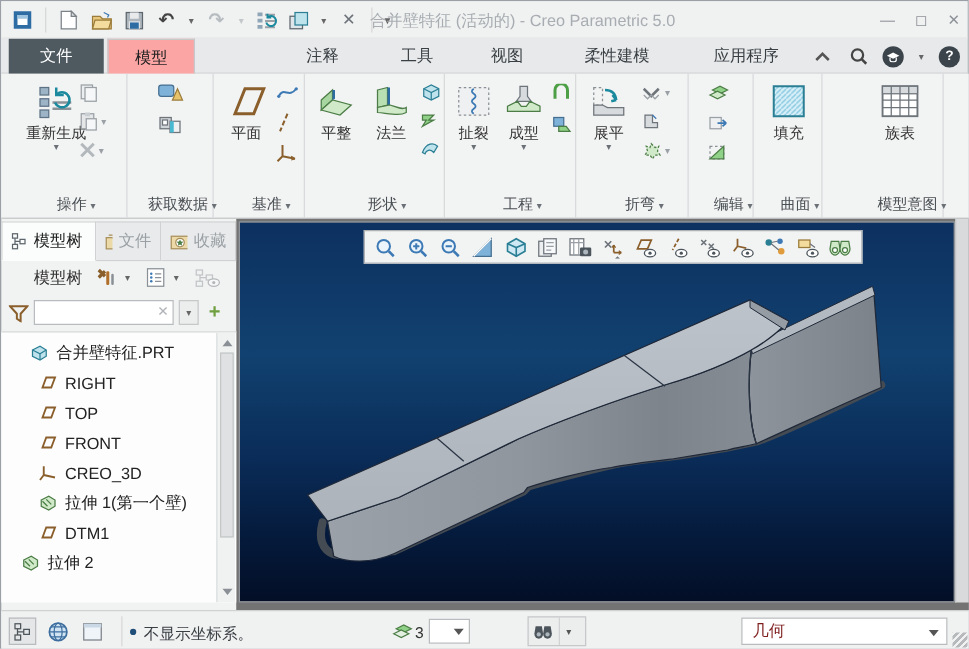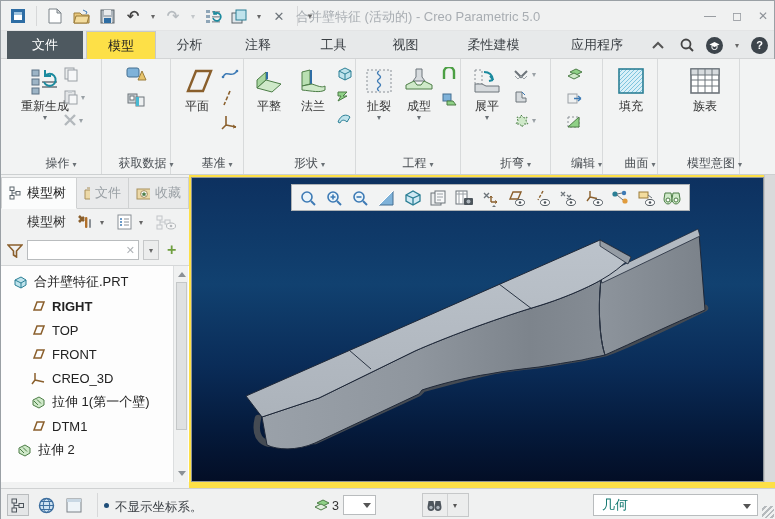--- a/index.html
+++ b/index.html
@@ -18,42 +18,42 @@
   .title-text { position:absolute; left:295px; top:7px; color:#a8adb2; font-size:13px; white-space:nowrap; }
   .wctrl { position:absolute; right:6px; top:8px; display:flex; gap:16px; color:#8d9298; font-size:12px; }
   .wctrl span { cursor:default; }
 
   
   .tabrow { position:absolute; left:0; top:30px; width:100%; height:28px; background:#e7e9ea;
             border-bottom:1px solid #d2d4d5; }
   .rtab { position:absolute; top:0; height:28px; display:flex; align-items:center; justify-content:center;
           font-size:13px; color:#3a3f44; cursor:default; }
   .rtab.file { background:#4e5960; color:#fff; }
-  .rtab.active { background:#fde047; border:1px solid #c6c8c9; border-bottom:none; color:#222; }
+  .rtab.active { background:#fca5a5; border:1px solid #c6c8c9; border-bottom:none; color:#222; }
   .tabtools { position:absolute; right:6px; top:4px; display:flex; align-items:center; gap:9px; }
   .ttbtn { width:20px; height:20px; display:flex; align-items:center; justify-content:center; }
   .helpdot,.capdot { width:17px; height:17px; border-radius:50%; background:#3c444b; color:#fff;
             display:flex; align-items:center; justify-content:center; font-size:11px; font-weight:bold; }
 
   
   .ribbon { position:absolute; left:0; top:58px; width:775px; height:116px; background:#f2f3f3;
             border-bottom:1px solid #cdd0d1; }
   .rgroup { position:absolute; top:0; height:115px; border-right:1px solid #d8dadb; }
   .glabel { position:absolute; left:0; bottom:2px; width:100%; text-align:center; font-size:12px; color:#4a4f54;margin-left:10px; }
   .dd::after { content:"▾"; font-size:8px; color:#6a7075; margin-left:3px; }
   .bigbtn { position:absolute; top:4px; display:flex; flex-direction:column; align-items:center; cursor:default; }
   .bigbtn .bico { height:36px; display:flex; align-items:center; justify-content:center; }
   .bigbtn .blabel { font-size:12px; color:#333; line-height:14px; white-space:nowrap; }
   .bigbtn .bcaret { font-size:8px; color:#6a7075; line-height:9px; }
   .minicol { position:absolute; top:6px; display:flex; flex-direction:column; gap:5px; }
   .mini { display:flex; align-items:center; gap:2px; height:18px; }
   .mini .mcaret { font-size:8px; color:#9aa0a5; }
 
   
-  .main { position:absolute; left:0; top:174px; width:775px; height:313px; background:#fde047; }
+  .main { position:absolute; left:0; top:174px; width:775px; height:313px; background:#737373; }
 
   
   .panel { position:absolute; left:0; top:0; width:188px; height:100%; background:#f1f2f2; }
   .ptabs { position:absolute; left:0; top:2px; height:32px; width:100%; overflow:hidden; display:flex; }
   .ptab { height:32px; display:flex; align-items:center; gap:5px; padding:0 7px; font-size:13px;
           color:#9aa0a5; background:#e9eaeb; border:1px solid #cfd1d2; border-left:none; white-space:nowrap; overflow:hidden; }
   .ptab.active { background:#fbfcfc; color:#222; border-left:1px solid #cfd1d2; border-bottom:1px solid #fbfcfc; }
   .phead { position:absolute; left:0; top:34px; height:26px; width:100%; display:flex; align-items:center; gap:4px; padding-left:26px; }
   .phead .ptitle { font-size:13px; color:#333; margin-right:6px; }
   .pfilter { position:absolute; left:0; top:62px; height:26px; width:100%; display:flex; align-items:center; gap:4px; padding-left:6px; }
@@ -88,21 +88,21 @@
   .sbtn { position:absolute; top:5px; width:22px; height:22px; display:flex; align-items:center; justify-content:center; }
   .ssep { position:absolute; top:4px; width:1px; height:24px; background:#d7d8d9; }
   .smsg { position:absolute; left:114px; top:10px; font-size:12.5px; color:#3a3f44; }
   .sdot { position:absolute; left:103px; top:14px; width:5px; height:5px; border-radius:50%; background:#1f4e79; }
   .scount { position:absolute; left:331px; top:10px; font-size:12.5px; color:#333; }
   .scombo { position:absolute; left:342px; top:6px; width:33px; height:20px; background:#fff; border:1px solid #b9bcbe; }
   .scombo .ca { position:absolute; right:4px; top:7px; border-left:4px solid transparent; border-right:4px solid transparent; border-top:5px solid #555; }
   .findbox { position:absolute; left:421px; top:4px; width:47px; height:24px; border:1px solid #c6c8c9; background:#eceded; display:flex; align-items:center; }
   .findbox .fsep { width:1px; height:22px; background:#d0d2d3; margin-left:2px; }
   .filtercombo { position:absolute; left:592px; top:5px; width:165px; height:22px; background:#fff; border:1px solid #b9bcbe;
-                 display:flex; align-items:center; padding-left:8px; font-size:13px; color:#0f766e; }
+                 display:flex; align-items:center; padding-left:8px; font-size:13px; color:#7f1d1d; }
   .filtercombo .ca { position:absolute; right:6px; top:9px; border-left:4px solid transparent; border-right:4px solid transparent; border-top:5px solid #555; }
   .grip { position:absolute; right:2px; bottom:2px; width:12px; height:12px;
           background:repeating-linear-gradient(135deg,transparent 0 2px,#b6babd 2px 4px); }
   svg { display:block; }
 </style>
 </head>
 <body>
 
 <div class="window">
 
@@ -172,23 +172,20 @@
     </div>
   </div>
 
   <div class="tabrow">
     <div class="rtab file" style="left:6px;width:76px;">
         <span>文件</span>
       </div>
     <div class="rtab active" style="left:85px;width:70px;">
         <span>模型</span>
       </div>
-    <div class="rtab" style="left:157px;width:63px;">
-        <span>分析</span>
-      </div>
     <div class="rtab" style="left:222px;width:70px;">
         <span>注释</span>
       </div>
     <div class="rtab" style="left:300px;width:65px;">
         <span>工具</span>
       </div>
     <div class="rtab" style="left:372px;width:65px;">
         <span>视图</span>
       </div>
     <div class="rtab" style="left:445px;width:95px;">
@@ -504,21 +501,21 @@
               </defs>
               <rect x="2" y="2" width="24" height="24" fill="#d9f0f8"></rect>
               <rect x="2" y="2" width="24" height="24" fill="url(#hat)" stroke="#2b7f95" stroke-width="1.6"></rect>
             </svg>
         </span>
         <span class="blabel">填充</span>
       </div>
       <div class="glabel dd">曲面</div>
     </div>
 
-    <div class="rgroup" style="left:669px;width:70px;">
+    <div class="rgroup" style="left:684px;width:70px;">
       <div class="bigbtn" style="left:8px;width:54px;">
         <span class="bico">
           <svg width="30" height="26">
               <rect x="1" y="1" width="28" height="24" fill="#fff" stroke="#6d747a" stroke-width="1.6"></rect>
               <rect x="1" y="1" width="28" height="6" fill="#d7dbde" stroke="#6d747a"></rect>
               <path d="M1,12 h28 M1,18 h28 M8,1 v24 M15,1 v24 M22,1 v24" stroke="#6d747a"></path>
             </svg>
         </span>
         <span class="blabel">族表</span>
       </div>
@@ -595,30 +592,30 @@
         <span class="finput">
           <input style="">
           <span class="fclear">✕</span>
         </span>
         <span class="fdd">▾</span>
         <span class="fplus">+</span>
       </div>
 
       <div class="tree">
 
-        <div class="trow" style="top:4px;padding-left:12px;">
+        <div class="trow" style="top:4px;padding-left:23px;">
           <span class="ticon">
               <svg width="15" height="15">
                 <path d="M2,5 L8,2 L13,5 L13,10 L8,13 L2,10 Z" fill="#bfe3ec" stroke="#2b7f95"></path>
                 <path d="M2,5 L8,8 L13,5 M8,8 V13" fill="none" stroke="#2b7f95"></path>
               </svg>
             </span>
           <span>合并壁特征.PRT</span>
         </div>
-        <div class="trow" style="top:28px;padding-left:30px;font-weight:bold;">
+        <div class="trow" style="top:28px;padding-left:30px;">
           <span class="ticon">
               <svg width="15" height="13">
                 <path d="M3,11 L6,3 L13,3 L10,11 Z" fill="none" stroke="#8a5f2c" stroke-width="1.5"></path>
               </svg>
             </span>
           <span>RIGHT</span>
         </div>
         <div class="trow" style="top:52px;padding-left:30px;">
           <span class="ticon">
               <svg width="15" height="13">

